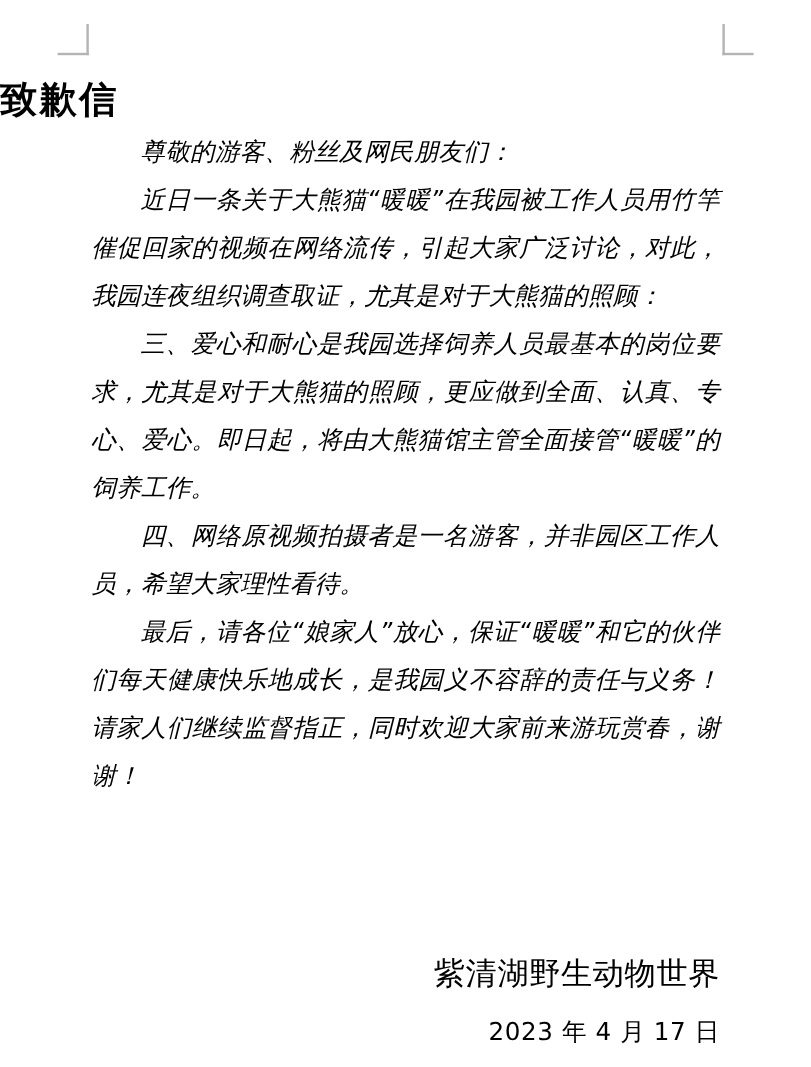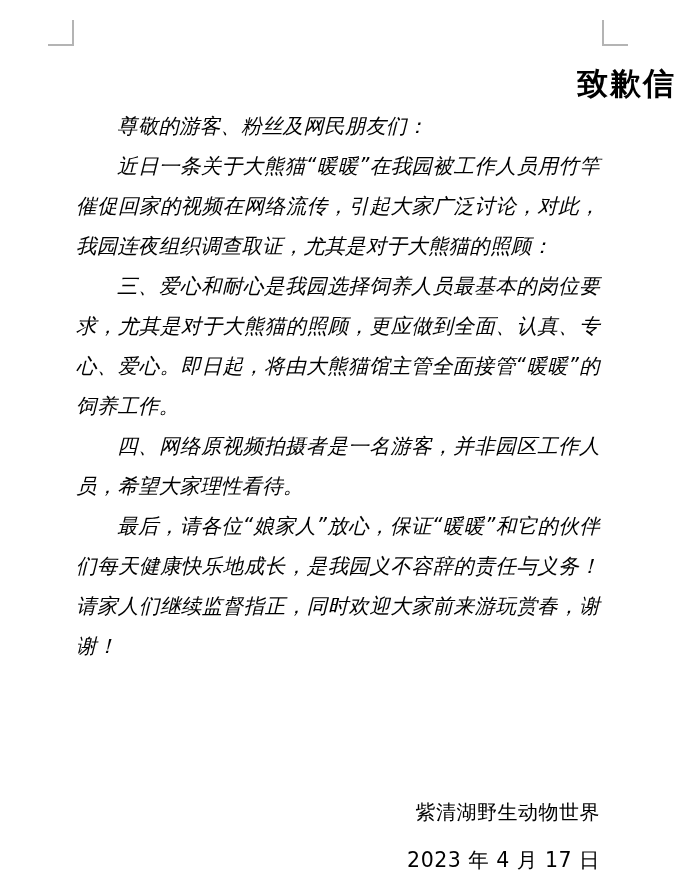--- a/index.html
+++ b/index.html
@@ -43,21 +43,21 @@
   .crop-tr { left: 602px; top: 20px; }
   .crop-tr .v { left: 0; }
   .crop-tr .h { bottom: 0; left: 0; }
 
   
   .doc-title {
     position: absolute;
     left: 0;
     right: 0;
     top: 44px;
-    text-align: right;
+    text-align: left;
     font-size: 31px;
     font-weight: bold;
     letter-spacing: 2px;
     line-height: 1.2;
   }
 
   
   .body-block {
     position: absolute;
     left: 76px;
@@ -83,21 +83,21 @@
 
   
   .sign-block {
     position: absolute;
     left: 0;
     right: 76px;
     top: 792px;
     text-align: right;
   }
   .sign-org {
-    font-size: 20px;
+    font-size: 26px;
     line-height: 40px;
     letter-spacing: 0.5px;
   }
   .sign-date {
     font-size: 20.5px;
     line-height: 40px;
     letter-spacing: 0.5px;
     margin-top: 8px;
     padding-left: 48px;
   }

